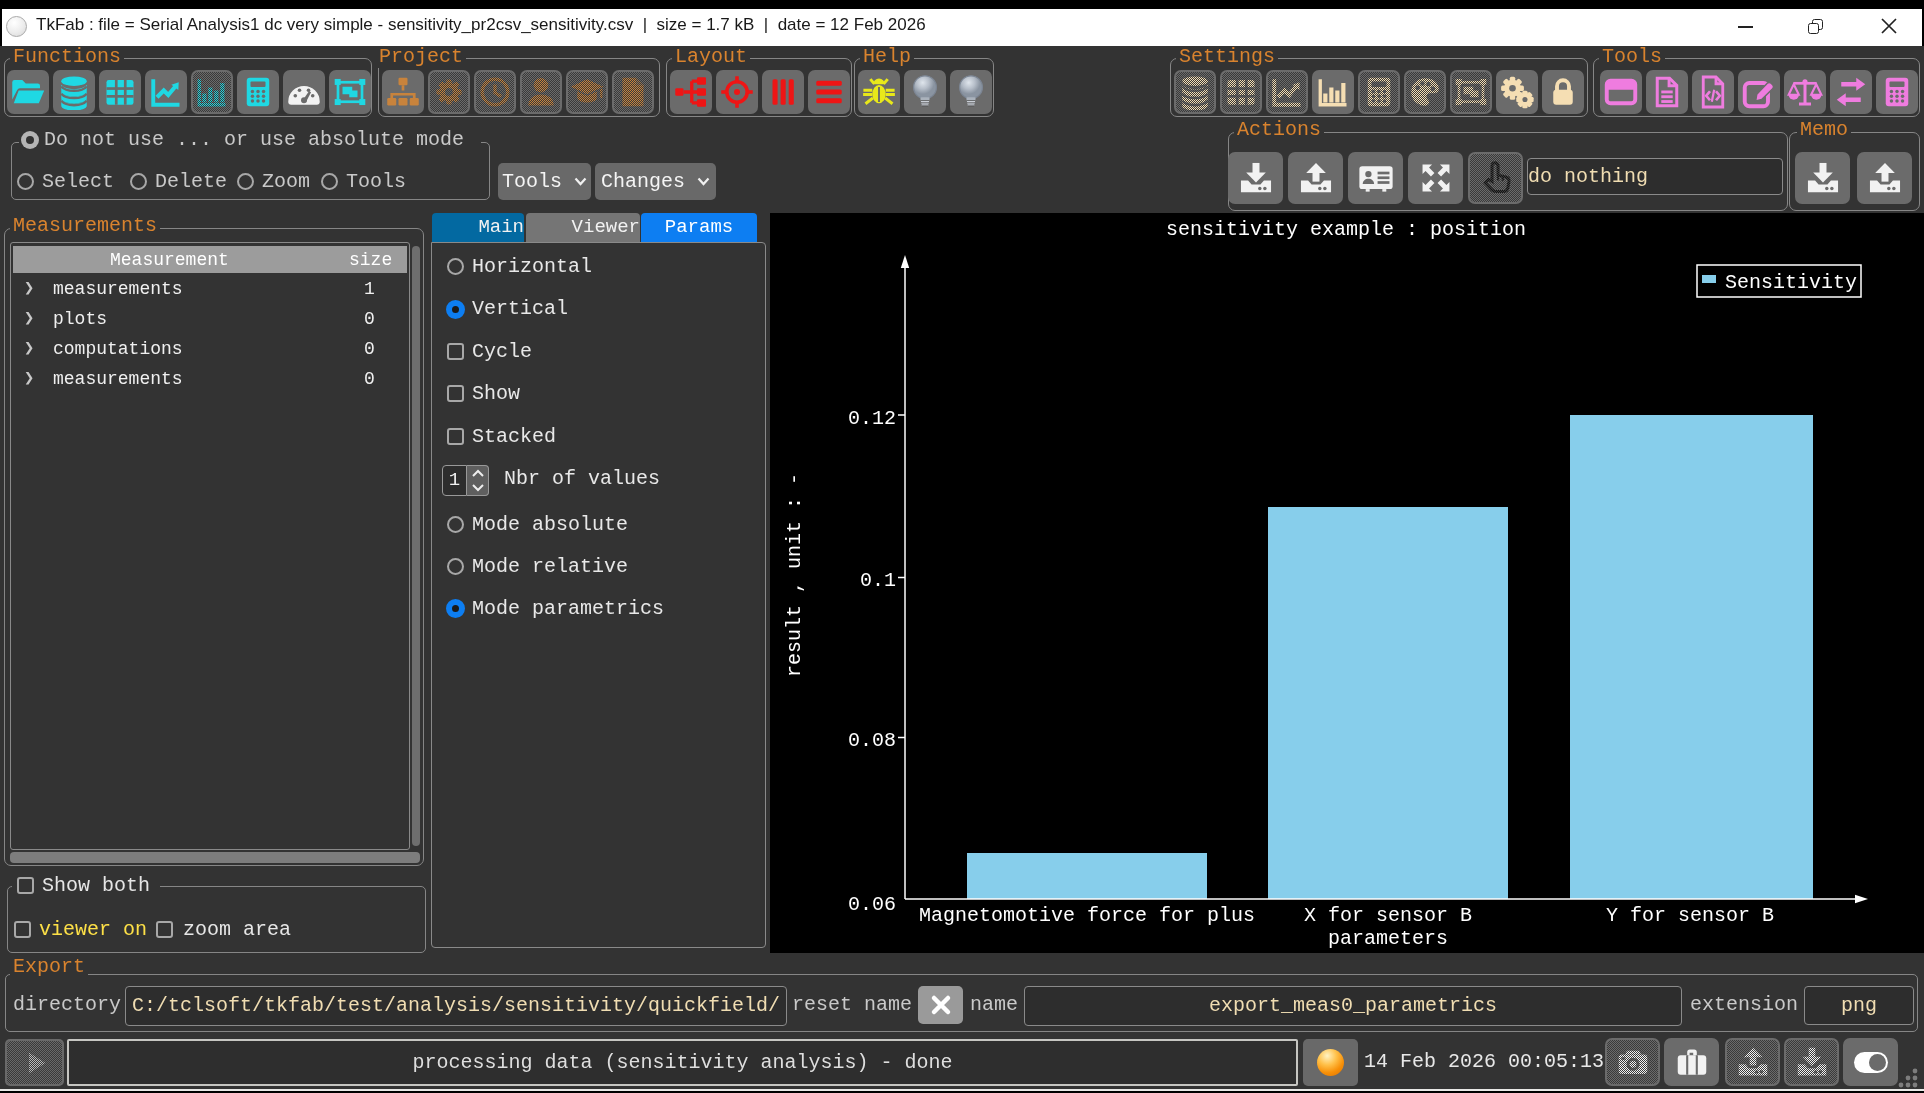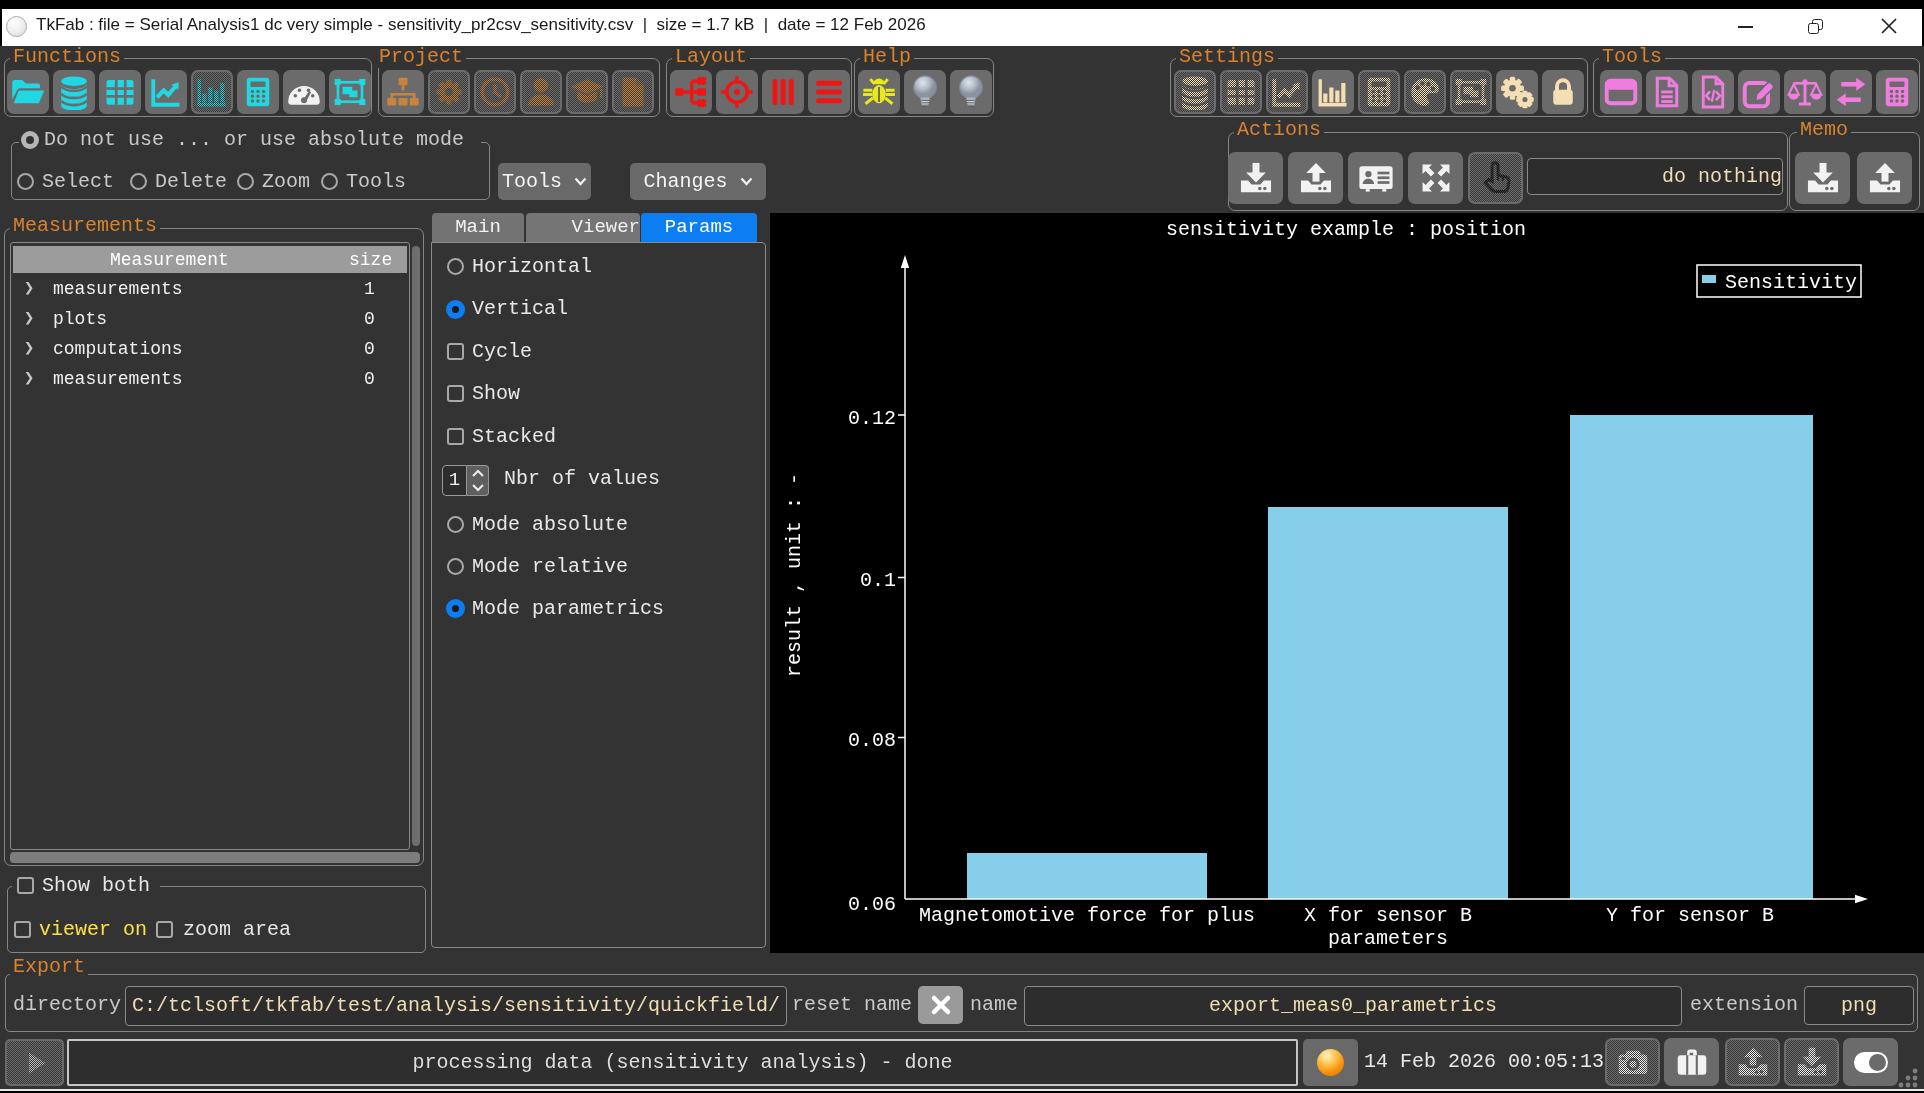--- a/index.html
+++ b/index.html
@@ -420,21 +420,21 @@
 <div class="txt" style="left:42px;top:170px">Select</div>
 <div class="rad" style="left:130px;top:173px"></div>
 <div class="txt" style="left:155px;top:170px">Delete</div>
 <div class="rad" style="left:237px;top:173px"></div>
 <div class="txt" style="left:262px;top:170px">Zoom</div>
 <div class="rad" style="left:321px;top:173px"></div>
 <div class="txt" style="left:346px;top:170px">Tools</div>
 <div class="btn2" style="left:498px;top:163px;width:93px;height:37px">Tools&nbsp;<svg width="13" height="9" viewBox="0 0 13 9">
       <path d="M1.5 1.5 L6.5 7 L11.5 1.5" stroke="#f0f0f0" stroke-width="2.2" fill="none"></path>
     </svg></div>
-<div class="btn2" style="left:630px;top:163px;width:136px;height:37px">Changes&nbsp;<svg width="13" height="9" viewBox="0 0 13 9">
+<div class="btn2" style="left:595px;top:163px;width:121px;height:37px">Changes&nbsp;<svg width="13" height="9" viewBox="0 0 13 9">
       <path d="M1.5 1.5 L6.5 7 L11.5 1.5" stroke="#f0f0f0" stroke-width="2.2" fill="none"></path>
     </svg></div>
 
 <div class="lf" style="left:1228px;top:132px;width:560px;height:79px"></div>
 <div class="lfl" style="left:1234px;top:119px">Actions</div>
 <div class="lf" style="left:1789px;top:132px;width:131px;height:79px"></div>
 <div class="lfl" style="left:1797px;top:119px">Memo</div>
 <div class="tb" style="left:1228px;top:152px;width:55px;height:52px">
     <svg width="38" height="38" viewBox="0 0 24 24">
       <rect x="9.8" y="2.5" width="4.4" height="6.5" fill="#f2f2f2"></rect>
@@ -500,21 +500,21 @@
 <div class="tb" style="left:1857px;top:152px;width:55px;height:52px">
     <svg width="38" height="38" viewBox="0 0 24 24">
       <polygon points="5.8,8.8 18.2,8.8 12,2.5" fill="#f2f2f2"></polygon>
       <rect x="9.8" y="8.8" width="4.4" height="5.5" fill="#f2f2f2"></rect>
       <path d="M2.5 13.5 h4.5 l2.2 2.6 h5.6 l2.2-2.6 h4.5 V21 H2.5 z" fill="#f2f2f2"></path>
       <circle cx="17.6" cy="18.6" r="1.1" fill="#6b6b6b"></circle>
       <circle cx="14.4" cy="18.6" r="1.1" fill="#6b6b6b"></circle>
     </svg>
   </div>
 
-<div class="ent" style="left:1527px;top:158px;width:256px;height:37px;text-align:right;line-height:35px">do nothing</div>
+<div class="ent" style="left:1527px;top:158px;width:256px;height:37px;text-align:left;line-height:35px">do nothing</div>
 
 <div class="lf" style="left:4px;top:228px;width:420px;height:638px"></div>
 <div class="lfl" style="left:10px;top:215px">Measurements</div>
 <div class="a" style="left:10px;top:242px;width:400px;height:608px;border:1px solid #8a8a8a;border-radius:3px;background:#333"></div>
 <div class="a" style="left:13px;top:246px;width:394px;height:27px;background:#9c9c9c"></div>
 <div class="a txt" style="left:110px;top:248px;color:#ffffff;font-size:18px">Measurement</div>
 <div class="a txt" style="left:349px;top:248px;color:#ffffff;font-size:18px">size</div>
 <div class="a txt" style="left:24px;top:277px;color:#c8c8c8;font-size:17px">❯</div>
 <div class="a txt" style="left:53px;top:277px;color:#f0f0f0;font-size:18px">measurements</div>
 <div class="a txt" style="left:364px;top:277px;color:#f0f0f0;font-size:18px">1</div>
@@ -532,21 +532,21 @@
 
 <div class="lf" style="left:7px;top:886px;width:419px;height:67px;border-radius:5px"></div>
 <div class="a" style="left:12px;top:874px;width:148px;height:22px;background:#333"></div>
 <div class="chk" style="left:17px;top:877px"></div>
 <div class="txt" style="left:42px;top:874px;color:#e6e6e6">Show both</div>
 <div class="chk" style="left:14px;top:921px"></div>
 <div class="txt" style="left:39px;top:918px;color:#fde047">viewer on</div>
 <div class="chk" style="left:156px;top:921px"></div>
 <div class="txt" style="left:183px;top:918px;color:#e6e6e6">zoom area</div>
 
-<div class="a" style="left:432px;top:213px;width:92px;height:29px;background:#737373;border-radius:4px 4px 0 0;color:#f2f2f2;font-size:19px;text-align:center;line-height:29px">Main</div>
+<div class="a" style="left:432px;top:213px;width:92px;height:29px;background:#0369a1;border-radius:4px 4px 0 0;color:#f2f2f2;font-size:19px;text-align:right;line-height:29px">Main</div>
 <div class="a" style="left:526px;top:213px;width:114px;height:29px;background:#757575;border-radius:4px 4px 0 0;color:#f2f2f2;font-size:19px;text-align:right;line-height:29px">Viewer</div>
 <div class="a" style="left:641px;top:213px;width:116px;height:30px;background:#0d7ef2;border-radius:4px 4px 0 0;color:#ffffff;font-size:19px;text-align:center;line-height:29px">Params</div>
 <div class="a" style="left:431px;top:242px;width:335px;height:706px;border:1px solid #8a8a8a;border-radius:0 4px 4px 4px;background:#333"></div>
 <div class="rad" style="left:447px;top:258px"></div>
 <div class="txt" style="left:472px;top:255px;color:#e8e8e8">Horizontal</div>
 <div class="radsel" style="left:446px;top:300px"></div>
 <div class="txt" style="left:472px;top:297px;color:#e8e8e8">Vertical</div>
 <div class="chk" style="left:447px;top:343px"></div>
 <div class="txt" style="left:472px;top:340px;color:#e8e8e8">Cycle</div>
 <div class="chk" style="left:447px;top:385px"></div>

